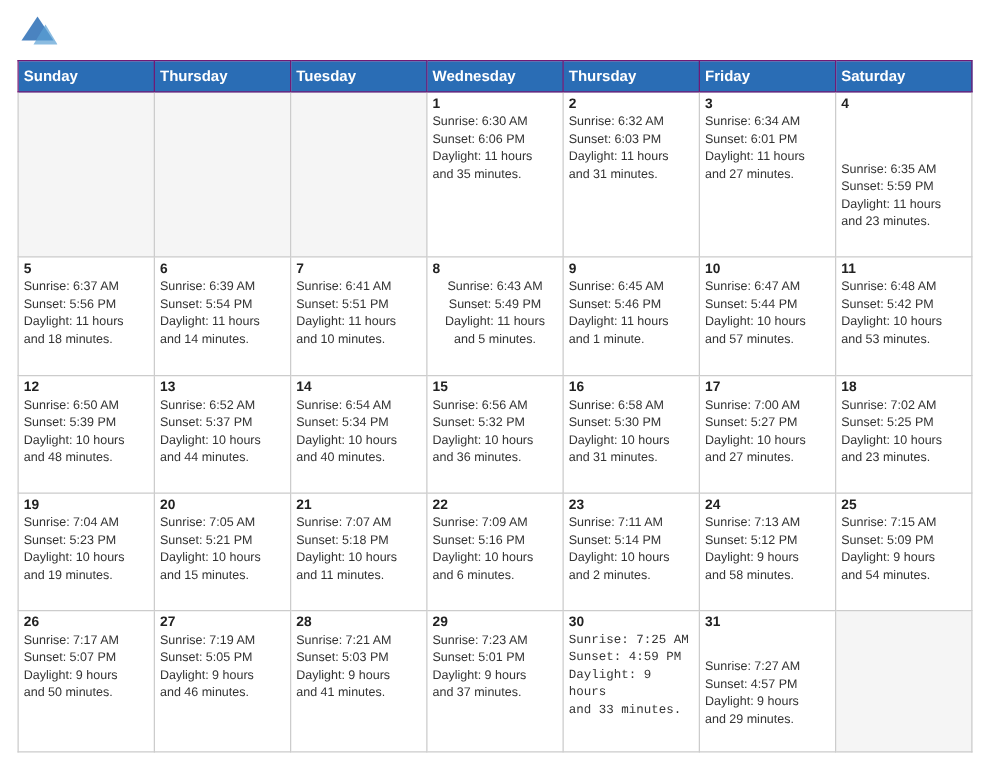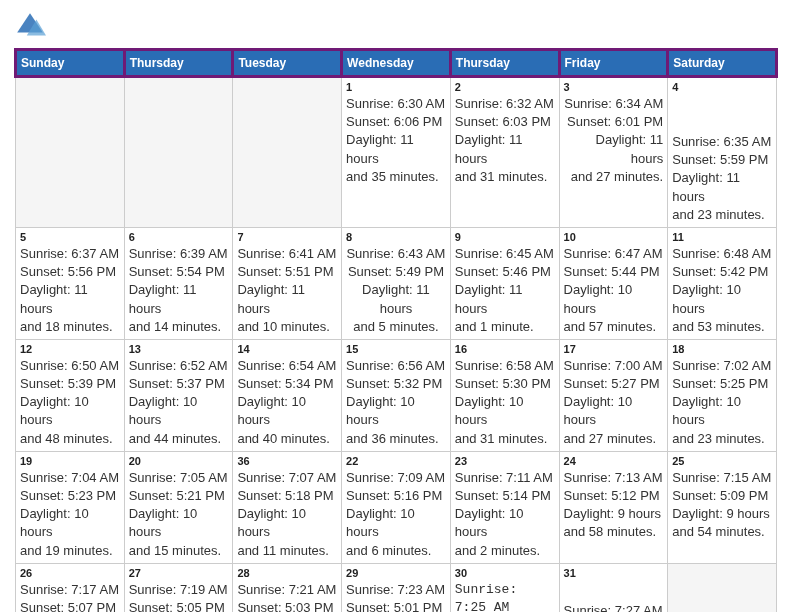--- a/index.html
+++ b/index.html
@@ -67,41 +67,41 @@
       width: 100%;
       table-layout: fixed;
     }
     .calendar th {
       background: #2a6db5;
       color: #fff;
       font-size: 12px;
       font-weight: bold;
       padding: 5px 4px;
       text-align: left;
-      border: 3px solid #701a75;
+      border: 1px solid #701a75;
     }
     .calendar td {
       border: 1px solid #ccc;
       vertical-align: top;
       padding: 3px 4px;
       font-size: 9.5px;
       color: #222;
       background: #fff;
       height: 82px;
     }
     .calendar td.empty {
       background: #f5f5f5;
     }
     .day-num {
       font-size: 11px;
       font-weight: bold;
       margin-bottom: 2px;
     }
     .day-info {
-      font-size: 13px;
+      font-size: 10px;
       line-height: 1.4;
       color: #333;
     }
   </style>
 </head>
 <body>
 
 <div class="page">
   <div class="header">
     <div class="logo">
@@ -146,21 +146,21 @@
           </td>
           <td>
             <div class="day-num">2</div>
             <div class="day-info" style="white-space: pre-line;">Sunrise: 6:32 AM
 Sunset: 6:03 PM
 Daylight: 11 hours
 and 31 minutes.</div>
           </td>
           <td>
             <div class="day-num">3</div>
-            <div class="day-info" style="white-space: pre-line; text-align: right;">Sunrise: 6:34 AM
+            <div class="day-info" style="white-space: pre-line;">Sunrise: 6:34 AM
 Sunset: 6:01 PM
 Daylight: 11 hours
 and 27 minutes.</div>
           </td>
           <td>
             <div class="day-num">4</div>
             <div class="day-info" style="white-space: pre-line; margin-top: 40px;">Sunrise: 6:35 AM
 Sunset: 5:59 PM
 Daylight: 11 hours
 and 23 minutes.</div>
@@ -277,21 +277,21 @@
 and 19 minutes.</div>
           </td>
           <td>
             <div class="day-num">20</div>
             <div class="day-info" style="white-space: pre-line;">Sunrise: 7:05 AM
 Sunset: 5:21 PM
 Daylight: 10 hours
 and 15 minutes.</div>
           </td>
           <td>
-            <div class="day-num">36</div>
+            <div class="day-num">21</div>
             <div class="day-info" style="white-space: pre-line;">Sunrise: 7:07 AM
 Sunset: 5:18 PM
 Daylight: 10 hours
 and 11 minutes.</div>
           </td>
           <td>
             <div class="day-num">22</div>
             <div class="day-info" style="white-space: pre-line;">Sunrise: 7:09 AM
 Sunset: 5:16 PM
 Daylight: 10 hours

